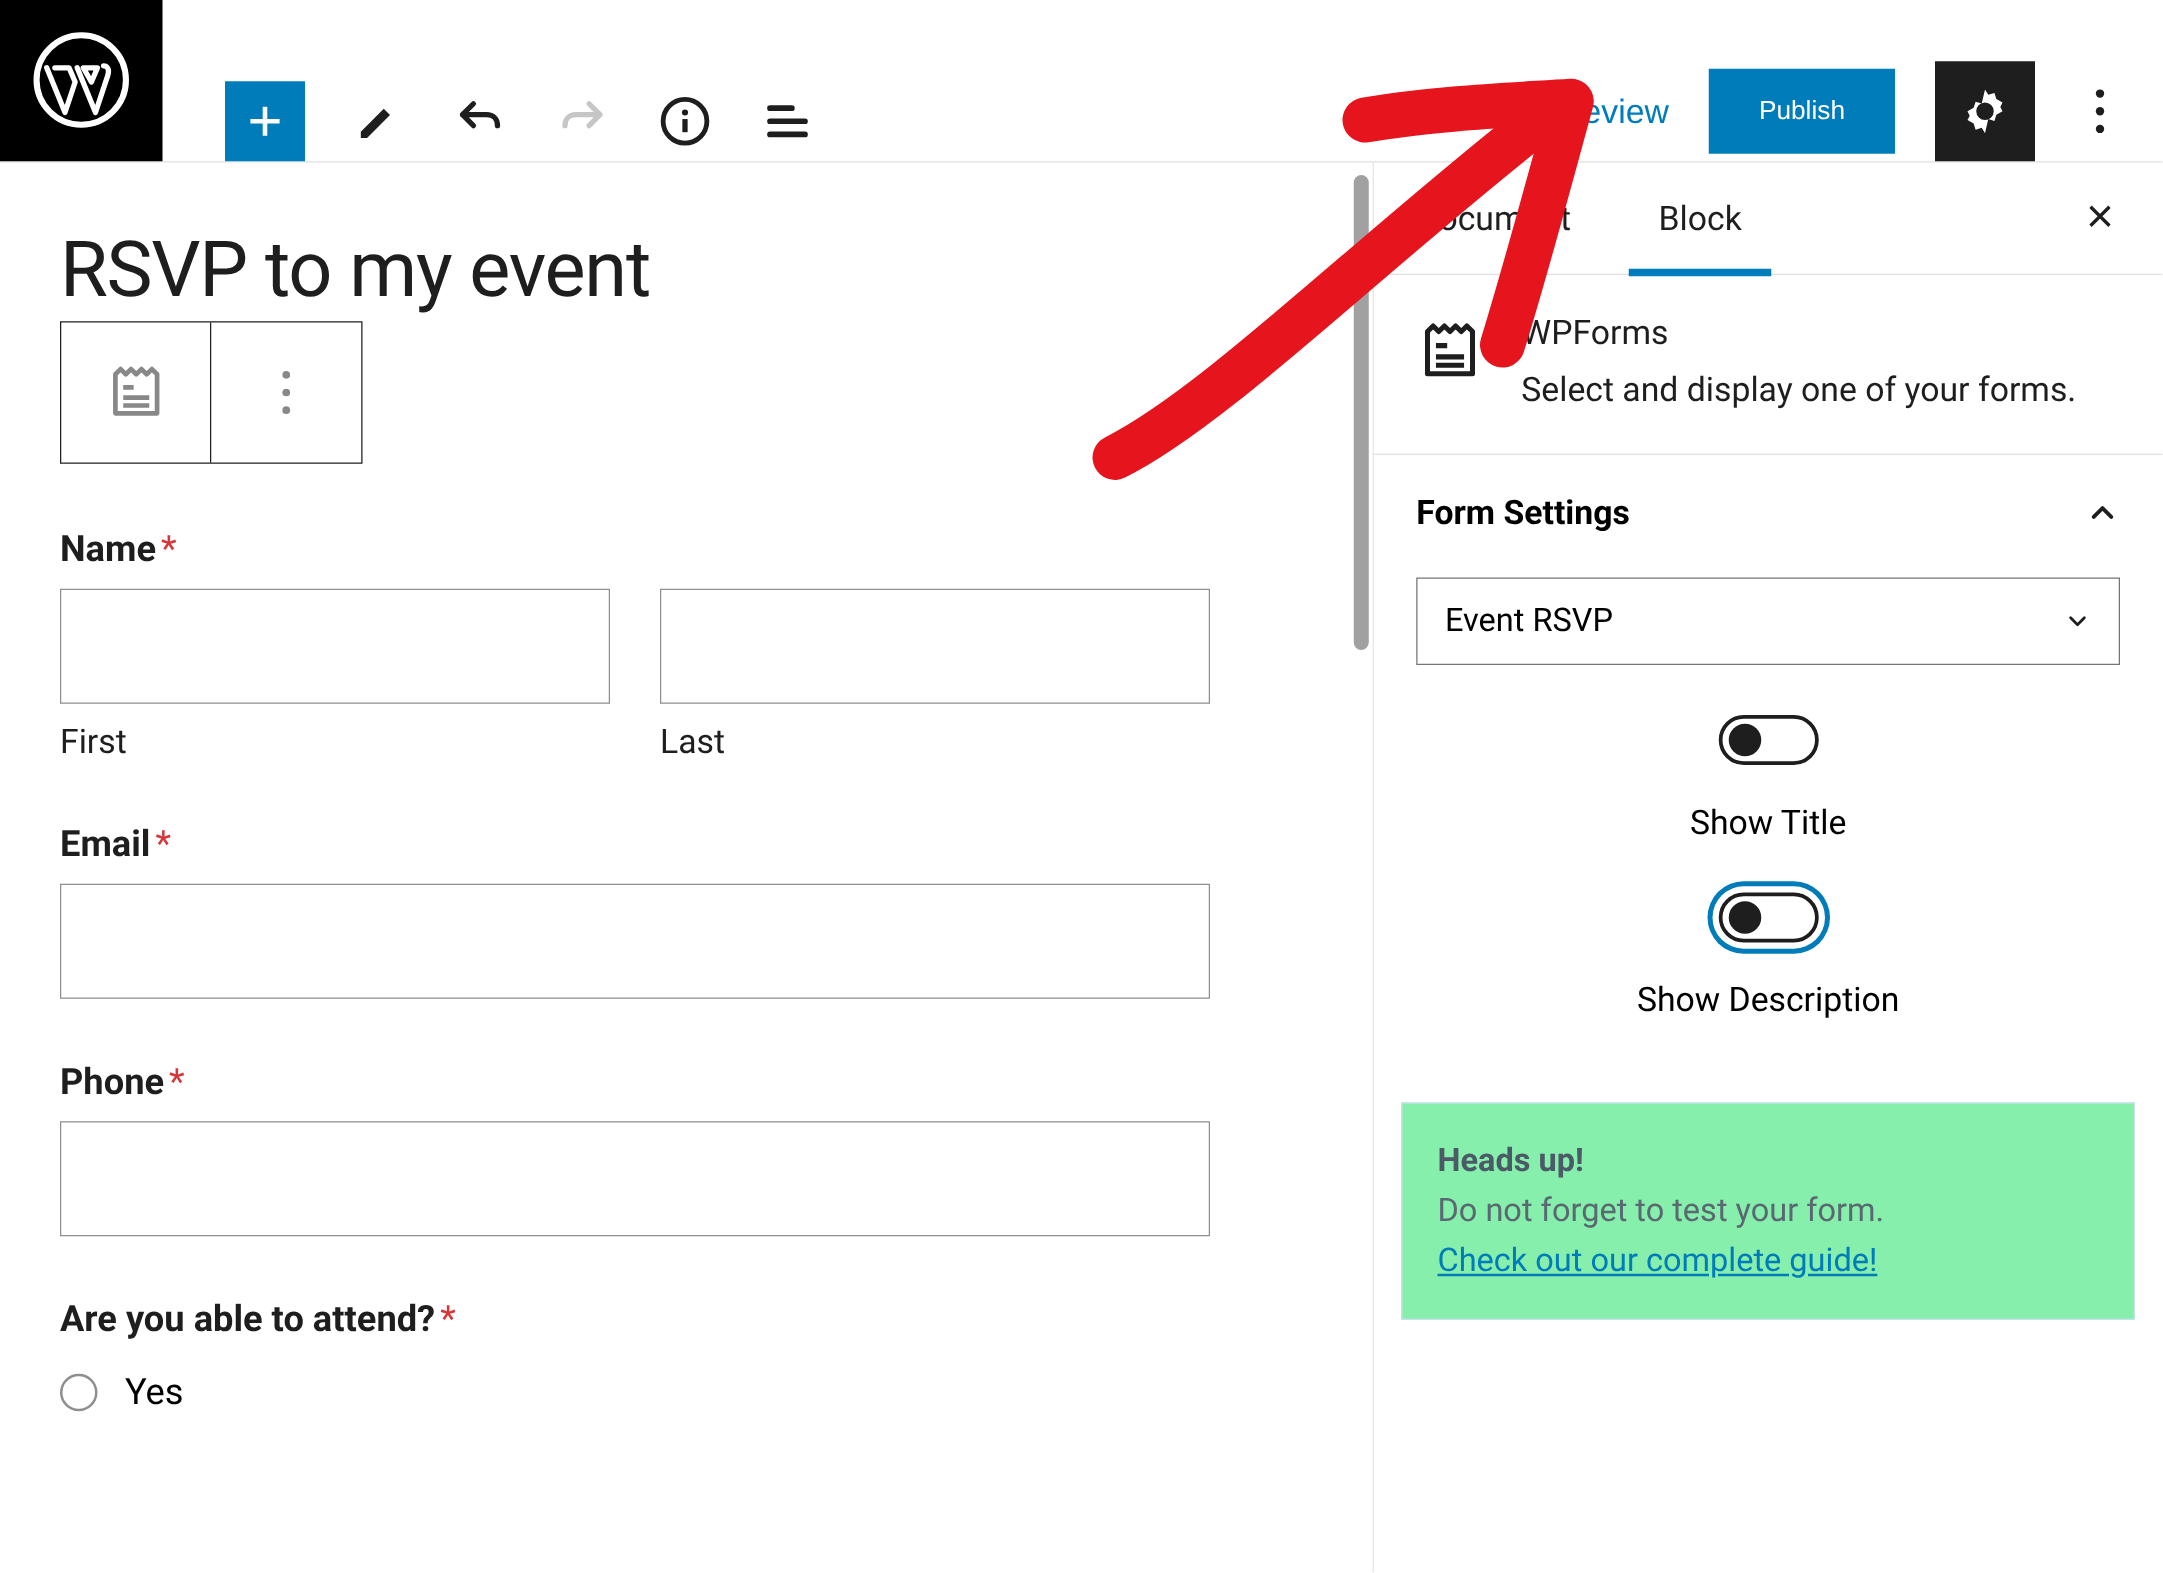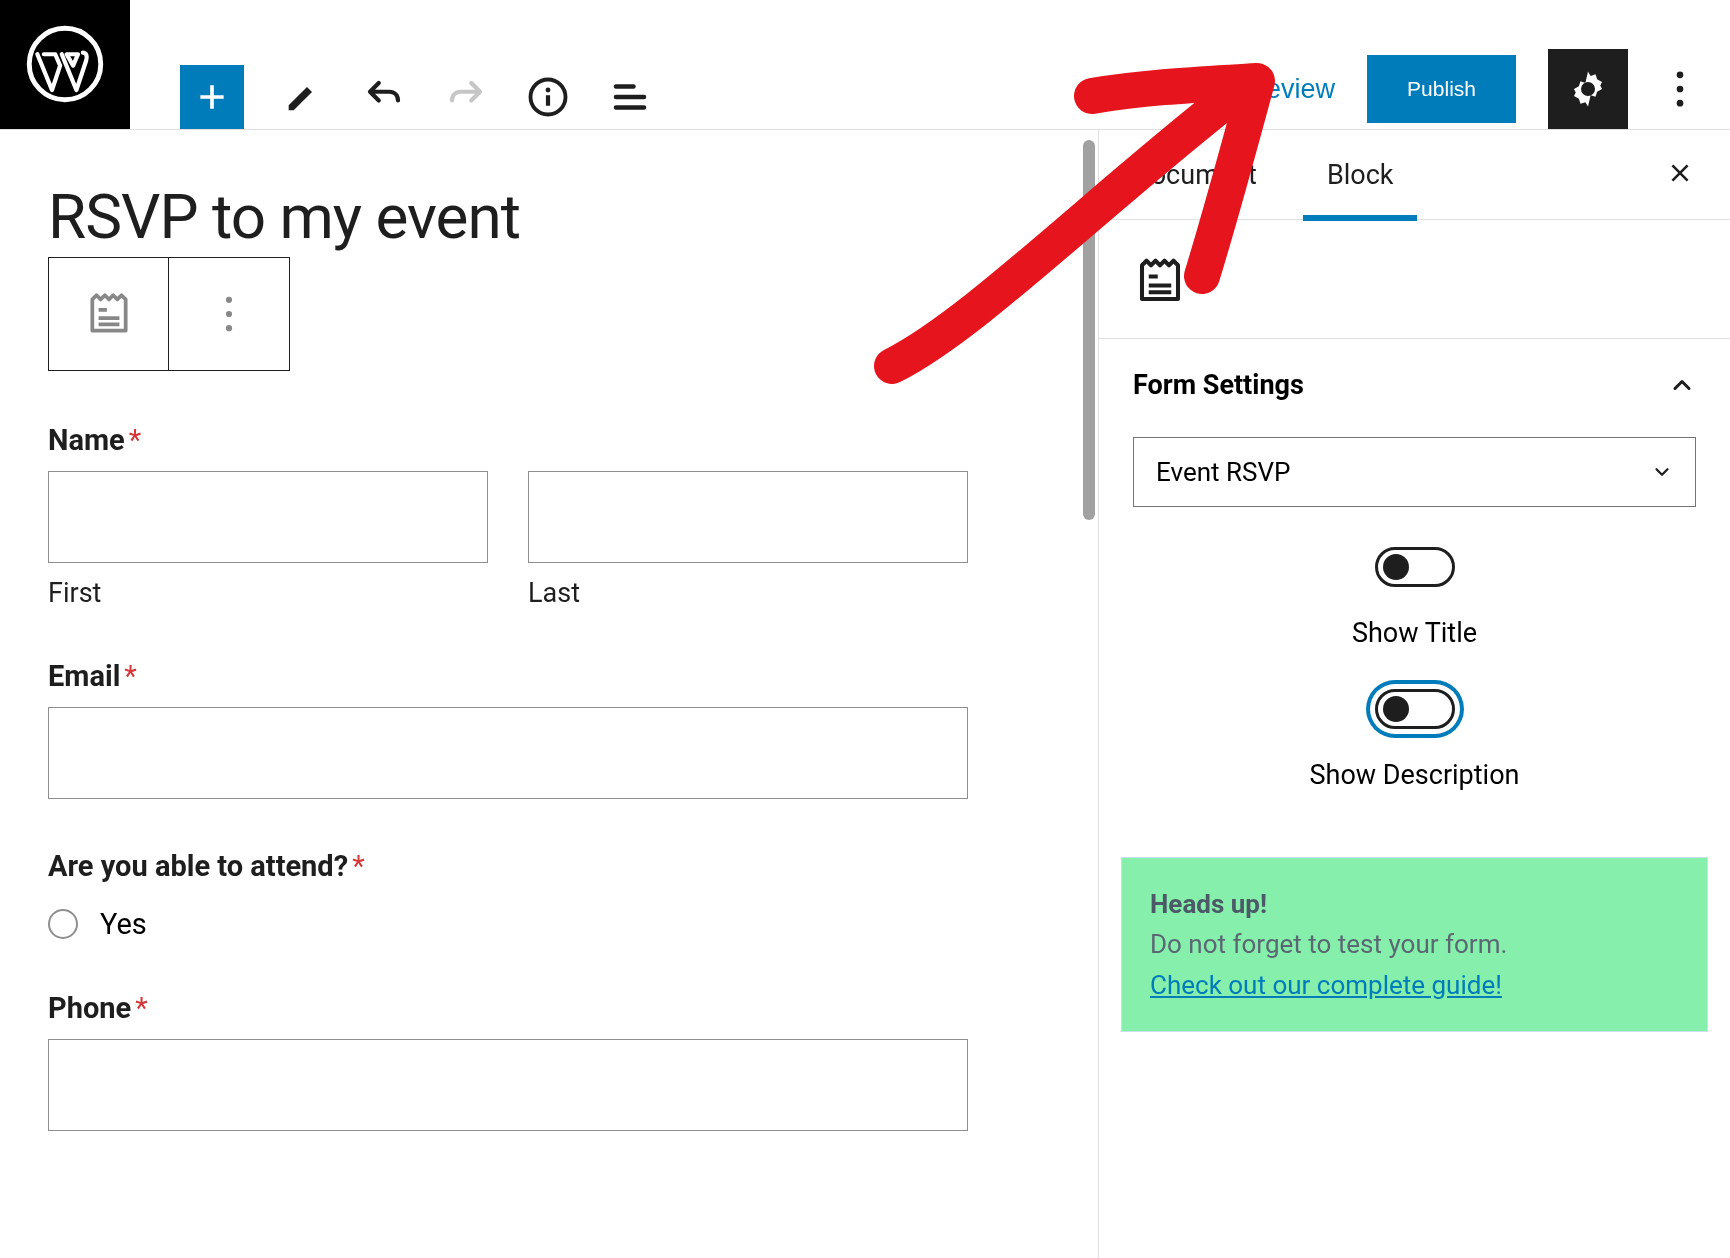--- a/index.html
+++ b/index.html
@@ -442,30 +442,30 @@
           </div>
         </div>
       </div>
 
       <div class="field-group">
         <div class="field-label"><span>Email</span><span class="req">*</span></div>
         <input class="text-input" style="">
       </div>
 
       <div class="field-group">
+        <div class="field-label"><span>Phone</span><span class="req">*</span></div>
+        <input class="text-input" style="">
+      </div>
+
+      <div class="field-group">
         <div class="field-label"><span>Are you able to attend?</span><span class="req">*</span></div>
         <div class="radio-opt">
           <div class="radio-circle"></div>
           <span>Yes</span>
         </div>
-      </div>
-
-      <div class="field-group">
-        <div class="field-label"><span>Phone</span><span class="req">*</span></div>
-        <input class="text-input" style="">
       </div>
     </div>
   </div>
 
   <div class="scroll-track">
     <div class="scroll-thumb"></div>
   </div>
 
   <div class="sidebar">
     <div class="tabs">
@@ -478,20 +478,24 @@
       </div>
     </div>
 
     <div class="block-info">
       <div class="block-info-icon">
         <svg width="54" height="54" viewBox="0 0 24 24">
             <path d="M4 5 L6 3 L8 5 L10 3 L12 5 L14 3 L16 5 L18 3 L20 5 V20 H4 Z" stroke="#1e1e1e" stroke-width="1.8" fill="none" stroke-linejoin="round"></path>
             <path d="M7 10h4 M7 14h10 M7 17h10" stroke="#1e1e1e" stroke-width="1.8"></path>
           </svg>
       </div>
+      <div>
+        <div class="block-info-title">WPForms</div>
+        <div class="block-info-desc">Select and display one of your forms.</div>
+      </div>
     </div>
 
     <div class="panel-section" style="border-bottom:none;">
       <div class="panel-header">
         <span>Form Settings</span>
         <svg width="28" height="28" viewBox="0 0 24 24">
             <path d="M6 15l6-6 6 6" stroke="#1e1e1e" stroke-width="2.6" fill="none" stroke-linecap="round" stroke-linejoin="round"></path>
           </svg>
       </div>
       <div class="panel-body">

